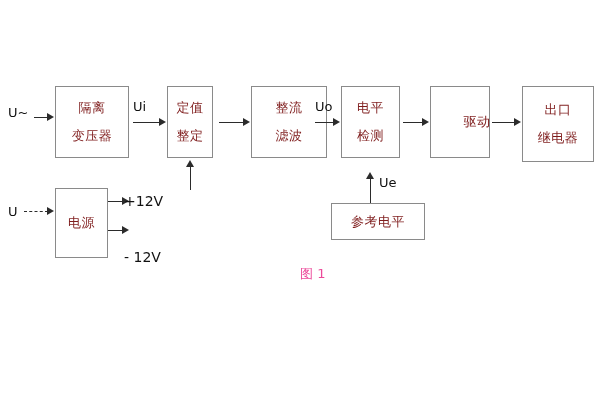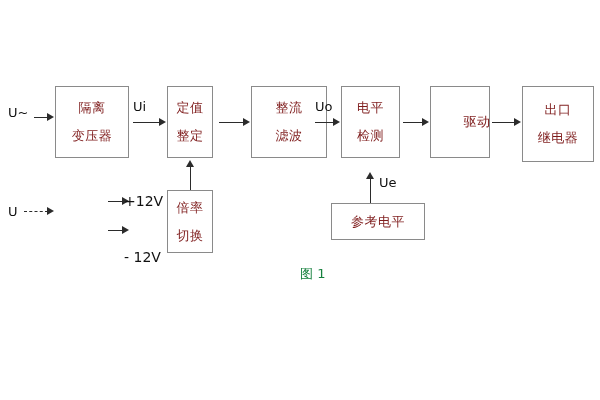--- a/index.html
+++ b/index.html
@@ -90,21 +90,21 @@
     top: 0;
     width: 0;
     height: 0;
     border-left: 4.5px solid transparent;
     border-right: 4.5px solid transparent;
     border-bottom: 7px solid #2b2b2b;
   }
   .caption {
     position: absolute;
     font-size: 13px;
-    color: #15803d;
+    color: #ec4899;
     white-space: nowrap;
   }
 </style>
 </head>
 <body>
 
 <div id="canvas">
 
   <div class="label" style="left:8px; top:106px;">U~</div>
 
@@ -171,37 +171,36 @@
     <span class="line">继电器</span>
   </div>
 
   <div class="label" style="left:8px; top:205px;">U</div>
 
   <div class="harrow dashed" style="left:24px; top:207px; width:31px;">
     <div class="shaft" style="width:24px;"></div>
     <div class="head" style="left:23px;"></div>
   </div>
 
+  <div class="box" style="left:55px; top:188px; width:53px; height:70px;">
+    <span class="line">电源</span>
+  </div>
 
   <div class="harrow" style="left:108px; top:197px; width:22px;">
     <div class="shaft" style="width:15px;"></div>
     <div class="head" style="left:14px;"></div>
   </div>
   <div class="label" style="left:124px; top:194px; font-size:14px;">+12V</div>
 
   <div class="harrow" style="left:108px; top:226px; width:22px;">
     <div class="shaft" style="width:15px;"></div>
     <div class="head" style="left:14px;"></div>
   </div>
   <div class="label" style="left:124px; top:222px; font-size:14px;margin-top:28px;">- 12V</div>
 
-  <div class="box" style="left:167px; top:190px; width:46px; height:63px;">
-    <span class="line">倍率</span>
-    <span class="line">切换</span>
-  </div>
 
   <div class="varrow" style="left:186px; top:160px; height:30px;">
     <div class="head"></div>
     <div class="shaft" style="height:24px;"></div>
   </div>
 
   <div class="box" style="left:331px; top:203px; width:94px; height:37px;">
     <span class="line">参考电平</span>
   </div>
 

